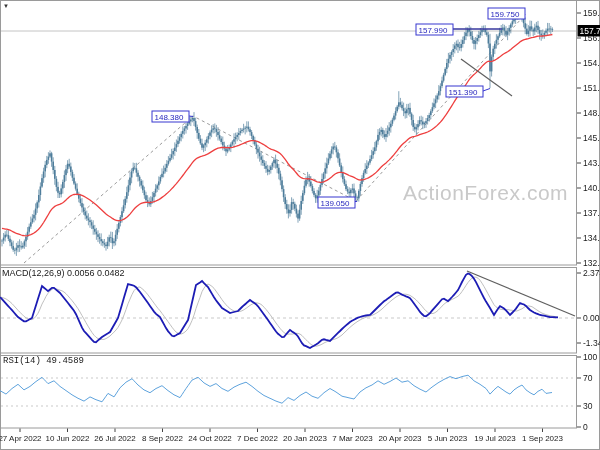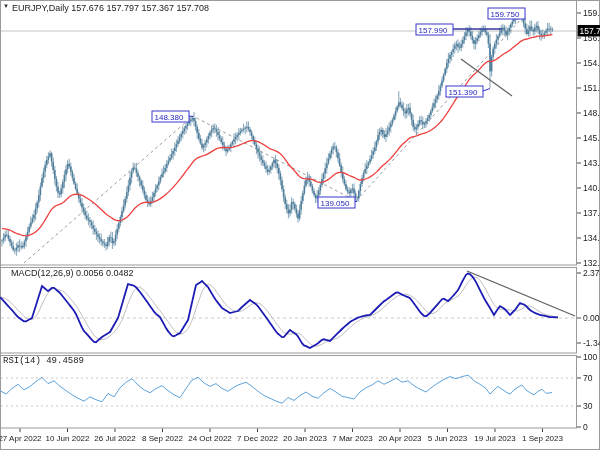--- a/index.html
+++ b/index.html
@@ -4,27 +4,28 @@
 <style>
   html,body{margin:0;padding:0;background:#fff;}
   #app{position:relative;width:600px;height:450px;background:#ffffff;
        font-family:"Liberation Sans",sans-serif;overflow:hidden;}
   #watermark{position:absolute;left:403px;top:181px;font-size:21px;color:#c9c9c9;
              letter-spacing:0.5px;z-index:0;}
   #plot{position:absolute;left:0;top:0;z-index:1;}
   .hdr{position:absolute;font-size:9px;color:#1a1a1a;z-index:2;white-space:nowrap;}
   #hdr-main{left:12px;top:3px;}
   #sym-icon{position:absolute;left:3px;top:3px;font-size:6px;color:#333;z-index:2;}
-  #hdr-macd{left:11px;top:268px;}
+  #hdr-macd{left:2px;top:268px;}
   #hdr-rsi{left:3px;top:356px;font-family:Liberation Mono, monospace;}
 </style>
 </head>
 <body>
 
 <div id="app">
+  <div id="watermark">ActionForex.com</div>
   <svg id="plot" width="600" height="450">
       <rect x="0.5" y="0.5" width="599" height="449" fill="none" stroke="#9a9a9a" stroke-width="1"></rect>
       <rect x="0.5" y="0.5" width="576" height="264.5" fill="none" stroke="#9a9a9a" stroke-width="1"></rect>
       <rect x="0.5" y="267.5" width="576" height="85.5" fill="none" stroke="#9a9a9a" stroke-width="1"></rect>
       <rect x="0.5" y="355.5" width="576" height="72.5" fill="none" stroke="#9a9a9a" stroke-width="1"></rect>
       <line x1="1" y1="31" x2="576" y2="31" stroke="#c4c4c4" stroke-width="1"></line>
       <polyline points="24,263 193,116 356,201 522,18" fill="none" stroke="#9b9b9b" stroke-width="1" stroke-dasharray="3,3"></polyline>
       <g>
         <line x1="2" x2="2" y1="239.1" y2="246.4" stroke="#4e7d9b" stroke-width="0.7"></line>
         <rect x="1.2" y="240.6" width="1.6" height="0.8" fill="#4e7d9b"></rect>
@@ -799,16 +800,15 @@
       <line x1="400" y1="428.5" x2="400" y2="432" stroke="#444" stroke-width="1"></line>
       <text x="400" y="441" font-size="8" fill="#1a1a1a" font-family="&quot;Liberation Sans&quot;,sans-serif" text-anchor="middle">20 Apr 2023</text>
       <line x1="447.5" y1="428.5" x2="447.5" y2="432" stroke="#444" stroke-width="1"></line>
       <text x="447.5" y="441" font-size="8" fill="#1a1a1a" font-family="&quot;Liberation Sans&quot;,sans-serif" text-anchor="middle">5 Jun 2023</text>
       <line x1="495" y1="428.5" x2="495" y2="432" stroke="#444" stroke-width="1"></line>
       <text x="495" y="441" font-size="8" fill="#1a1a1a" font-family="&quot;Liberation Sans&quot;,sans-serif" text-anchor="middle">19 Jul 2023</text>
       <line x1="542.5" y1="428.5" x2="542.5" y2="432" stroke="#444" stroke-width="1"></line>
       <text x="542.5" y="441" font-size="8" fill="#1a1a1a" font-family="&quot;Liberation Sans&quot;,sans-serif" text-anchor="middle">1 Sep 2023</text>
     </svg>
   <span id="sym-icon">▼</span>
-  <div id="hdr-main" class="hdr">EURJPY,Daily  157.676 157.797 157.367 157.708</div>
   <div id="hdr-macd" class="hdr">MACD(12,26,9) 0.0056 0.0482</div>
   <div id="hdr-rsi" class="hdr">RSI(14) 49.4589</div>
 </div>
 
 </body></html>

